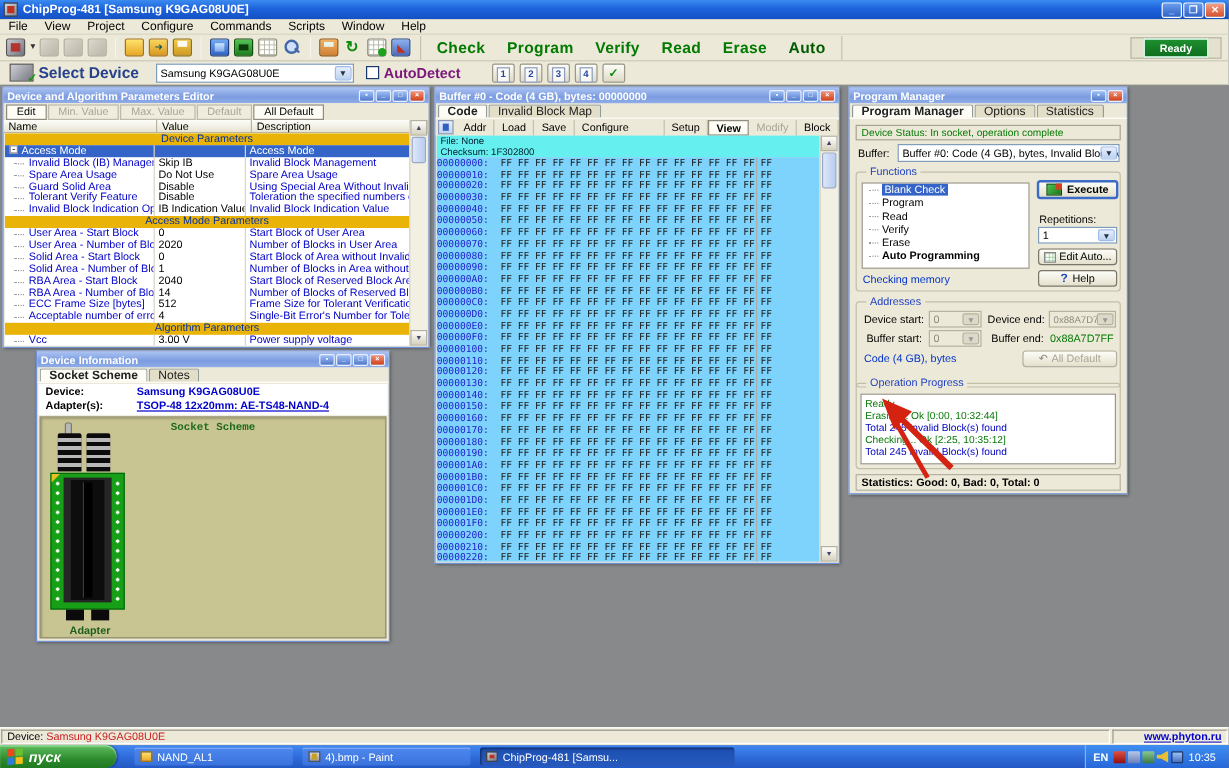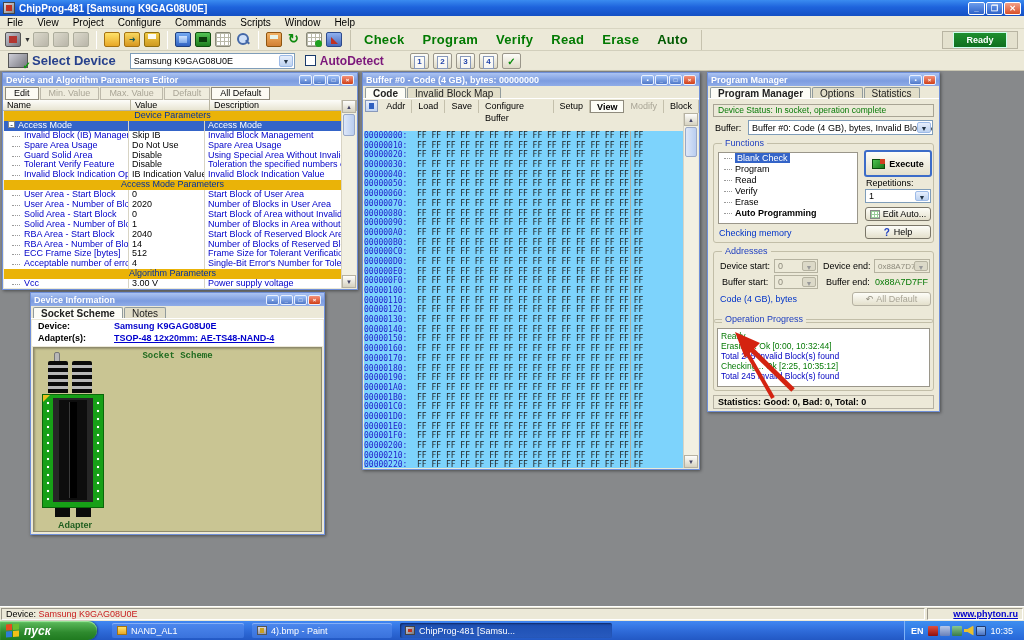--- a/index.html
+++ b/index.html
@@ -455,20 +455,24 @@
     <div class="bticon"></div>
   <span class="bt">Addr</span>
       <span class="bt">Load</span>
       <span class="bt">Save</span>
       <span class="bt">Configure Buffer</span>
       <span class="bt">Setup</span>
       <span class="bt pressed">View</span>
       <span class="bt disabled">Modify</span>
       <span class="bt">Block</span>
     </div>
+  <div class="binfo" style="top:40px;">
+    <div>File: None</div>
+    <div>Checksum: 1F302800</div>
+  </div>
   <div class="hexarea" style="top:58px;" id="hexarea">
     <div class="asciicol"></div>
   <div class="hexrow"><span class="addr">00000000:</span><span class="bytes">  FF FF FF FF FF FF FF FF FF FF FF FF FF FF FF FF</span></div>
       <div class="hexrow"><span class="addr">00000010:</span><span class="bytes">  FF FF FF FF FF FF FF FF FF FF FF FF FF FF FF FF</span></div>
       <div class="hexrow"><span class="addr">00000020:</span><span class="bytes">  FF FF FF FF FF FF FF FF FF FF FF FF FF FF FF FF</span></div>
       <div class="hexrow"><span class="addr">00000030:</span><span class="bytes">  FF FF FF FF FF FF FF FF FF FF FF FF FF FF FF FF</span></div>
       <div class="hexrow"><span class="addr">00000040:</span><span class="bytes">  FF FF FF FF FF FF FF FF FF FF FF FF FF FF FF FF</span></div>
       <div class="hexrow"><span class="addr">00000050:</span><span class="bytes">  FF FF FF FF FF FF FF FF FF FF FF FF FF FF FF FF</span></div>
       <div class="hexrow"><span class="addr">00000060:</span><span class="bytes">  FF FF FF FF FF FF FF FF FF FF FF FF FF FF FF FF</span></div>
       <div class="hexrow"><span class="addr">00000070:</span><span class="bytes">  FF FF FF FF FF FF FF FF FF FF FF FF FF FF FF FF</span></div>
@@ -532,21 +536,21 @@
     <span class="glabel">Functions</span>
     <div class="listbox" style="left:4px; top:8px; width:140px; height:72px;" id="pm-functions">
         <div class="fitem"><span class="sel">Blank Check</span></div>
         <div class="fitem"><span>Program</span></div>
         <div class="fitem"><span>Read</span></div>
         <div class="fitem"><span>Verify</span></div>
         <div class="fitem"><span>Erase</span></div>
         <div class="fitem bold"><span>Auto Programming</span></div>
       </div>
     <span class="lbl blue" style="left:5px; top:84px;">Checking memory</span>
-    <div class="xpbtn exec" style="left:150px; top:6px; width:68px; height:27px;">
+    <div class="xpbtn exec" style="left:150px; top:6px; width:68px; height:16px;">
       <span class="bchip"></span>
       <span>Execute</span>
     </div>
     <span class="lbl" style="left:152px; top:34px;">Repetitions:</span>
     <div class="combo" style="position:absolute; left:151px; top:45px; width:66px; height:14px;">
       <span>1</span>
       <span class="arrow">▼</span>
     </div>
     <div class="xpbtn" style="left:151px; top:63px; width:66px; height:14px;">
       <span class="bgrid"></span>

